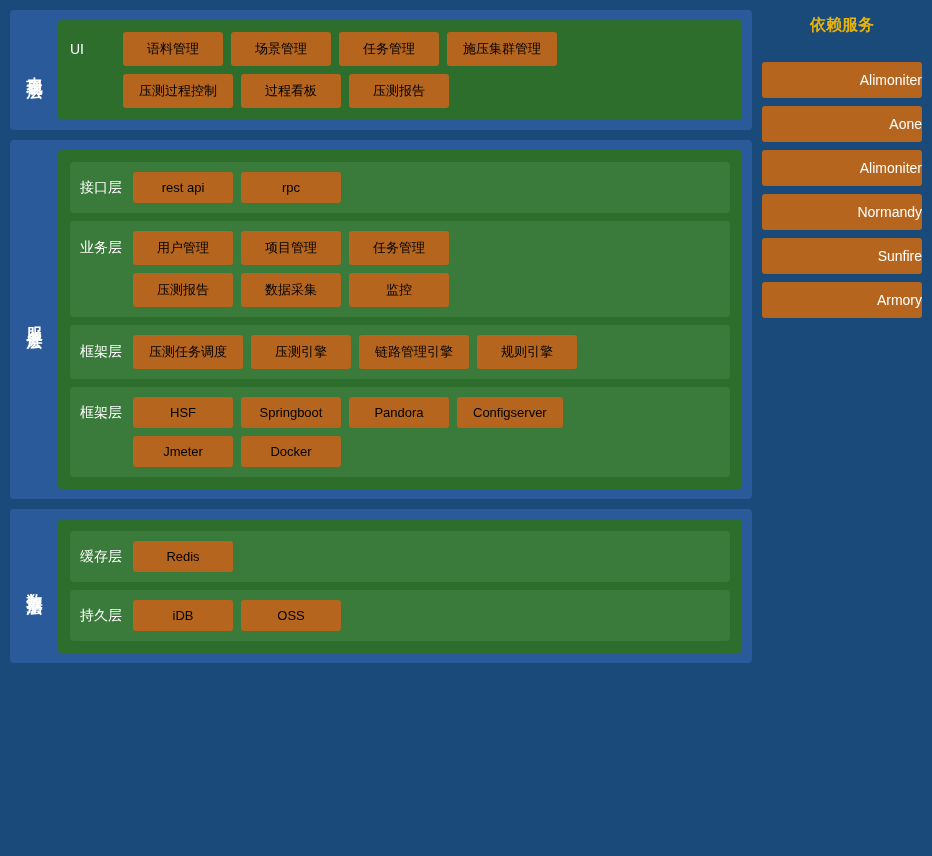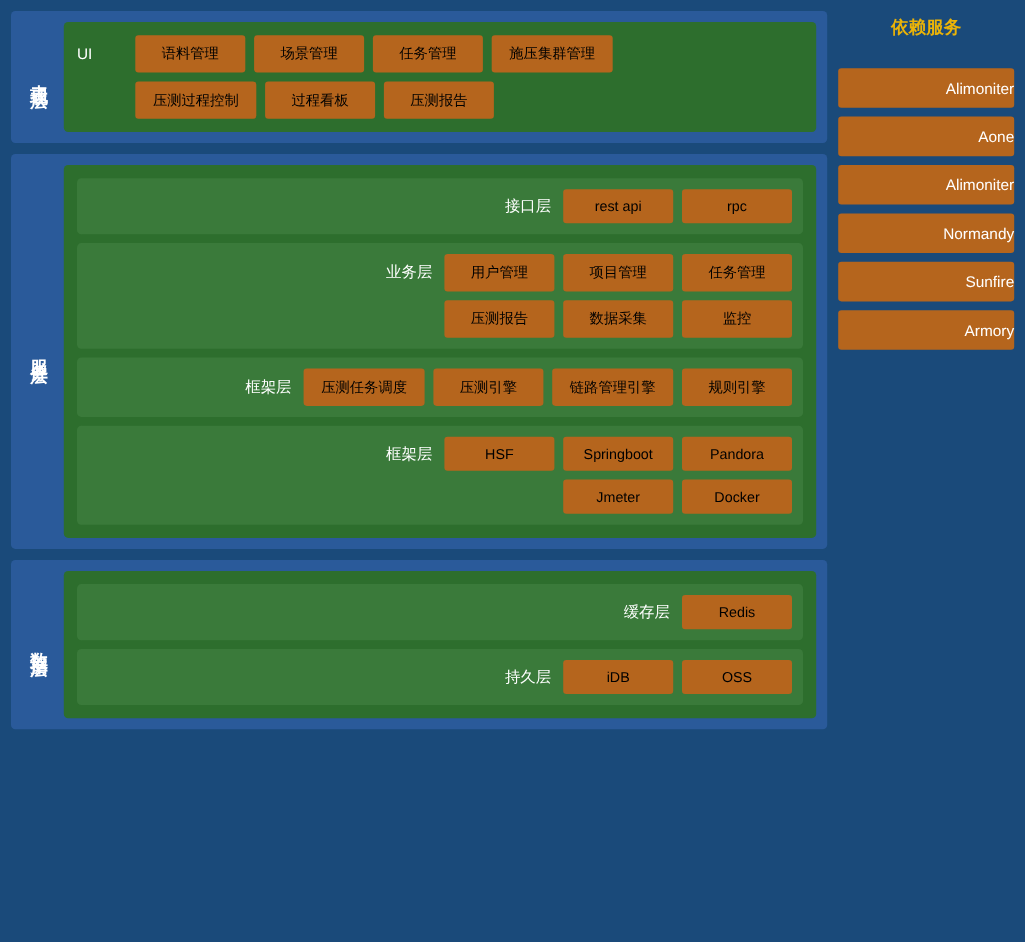--- a/index.html
+++ b/index.html
@@ -80,21 +80,20 @@
       min-width: 100px;
     }
 
     .sublayer-block {
       background-color: #3a7a3a;
       border-radius: 4px;
       padding: 10px;
       display: flex;
       flex-direction: column;
       gap: 8px;
-      align-items: flex-end;
     }
 
     
     .sidebar {
       width: 160px;
       display: flex;
       flex-direction: column;
       align-items: center;
       gap: 8px;
       padding-top: 5px;
@@ -177,20 +176,21 @@
           <div class="chip">规则引擎</div>
         </div>
       </div>
 
       <div class="sublayer-block">
         <div class="row">
           <div class="sublayer-label">框架层</div>
           <div class="chip">HSF</div>
           <div class="chip">Springboot</div>
           <div class="chip">Pandora</div>
+          <div class="chip">Configserver</div>
         </div>
         <div class="row">
           <div class="sublayer-label"></div>
           <div class="chip">Jmeter</div>
           <div class="chip">Docker</div>
         </div>
       </div>
 
     </div>
   </div>

